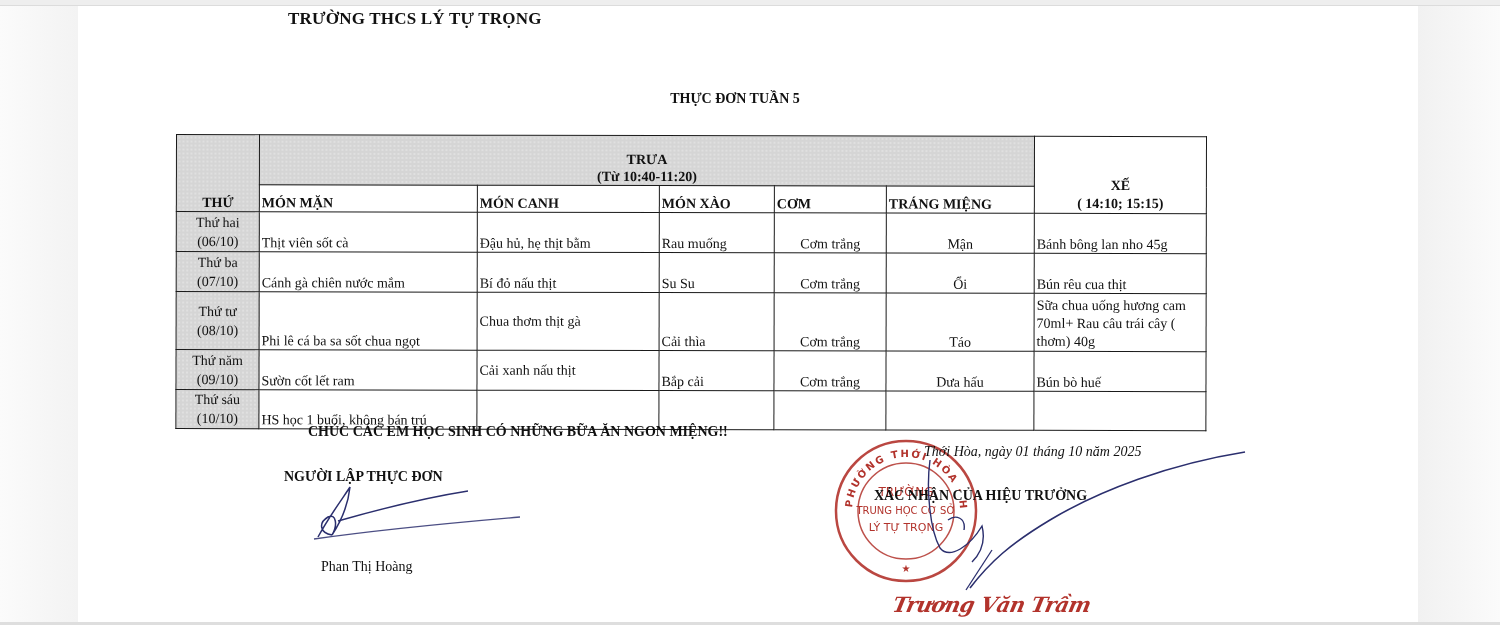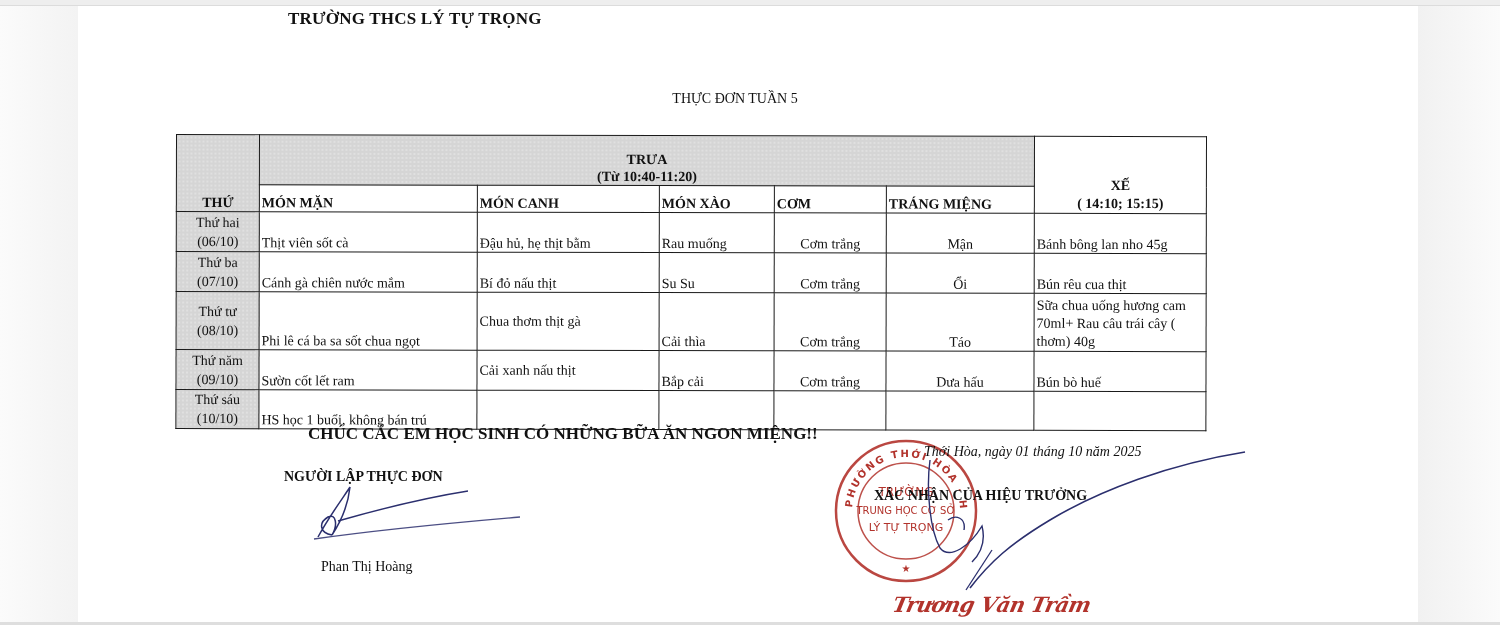--- a/index.html
+++ b/index.html
@@ -5,35 +5,35 @@
     * { box-sizing: border-box; margin: 0; padding: 0; }
     html, body { width: 1500px; height: 625px; overflow: hidden; background: #f6f6f6; }
     body { position: relative; font-family: "Liberation Serif", "DejaVu Serif", serif; color: #111; }
     .topbar { position: absolute; left: 0; top: 0; width: 1500px; height: 6px; background: #eeeeee; border-bottom: 1px solid #dcdcdc; }
     .bottombar { position: absolute; left: 0; bottom: 0; width: 1500px; height: 3px; background: #dedede; }
     .side-left { position: absolute; left: 0; top: 6px; width: 78px; height: 616px; background: linear-gradient(to right, #fbfbfb, #f3f3f3); }
     .side-right { position: absolute; right: 0; top: 6px; width: 82px; height: 616px; background: linear-gradient(to left, #fbfbfb, #f1f1f1); }
     .page { position: absolute; left: 78px; top: 6px; width: 1340px; height: 616px; background: #ffffff; }
 
     .school { position: absolute; left: 288px; top: 9px; font-weight: bold; font-size: 17px; letter-spacing: 0.2px; }
-    .title-block { position: absolute; left: 560px; top: 90px; width: 350px; text-align: center; font-weight: normal; }
+    .title-block { position: absolute; left: 560px; top: 90px; width: 350px; text-align: center; font-weight: bold; }
     .title-block .t1 { font-size: 14px; line-height: 17px; }
     .title-block .t2 { font-size: 14px; line-height: 17px; }
 
     table.menu { position: absolute; left: 176px; top: 134px; border-collapse: collapse; font-size: 14px; transform: rotate(0.12deg); transform-origin: left top; }
     table.menu td, table.menu th { border: 1.5px solid #1a1a1a; padding: 0 2px; vertical-align: bottom; }
     .gray { background: #d5d5d5; background-image: radial-gradient(rgba(255,255,255,0.25) 1px, transparent 1px); background-size: 4px 4px; }
     th.hdr { font-weight: bold; text-align: center; vertical-align: middle; }
     th.sub { font-weight: bold; text-align: left; font-size: 14px; height: 27px; vertical-align: middle; }
     td.day { text-align: center; line-height: 19px; font-size: 14px; }
     td.cell { text-align: left; }
     td.center { text-align: center; vertical-align: middle; }
     td.multi { line-height: 18px; vertical-align: middle; }
 
-    .cheer { position: absolute; left: 308px; top: 424px; font-weight: bold; font-size: 17px; }
+    .cheer { position: absolute; left: 308px; top: 424px; font-weight: bold; font-size: 14px; }
     .maker { position: absolute; left: 284px; top: 461px; font-weight: bold; font-size: 14px; margin-top: 8px; }
     .maker-name { position: absolute; left: 321px; top: 559px; font-size: 14px; }
     .place-date { position: absolute; left: 924px; top: 444px; font-style: italic; font-size: 14px; }
     .confirm { position: absolute; left: 874px; top: 488px; font-weight: bold; font-size: 14px; }
     .principal { position: absolute; left: 893px; top: 592px; font-style: italic; font-weight: bold; font-size: 21px; color: #b2332c; font-family: "DejaVu Serif", serif; letter-spacing: -0.5px; transform: skewX(-12deg); }
 
     .sig { position: absolute; pointer-events: none; }
   </style>
 </head>
 <body>

